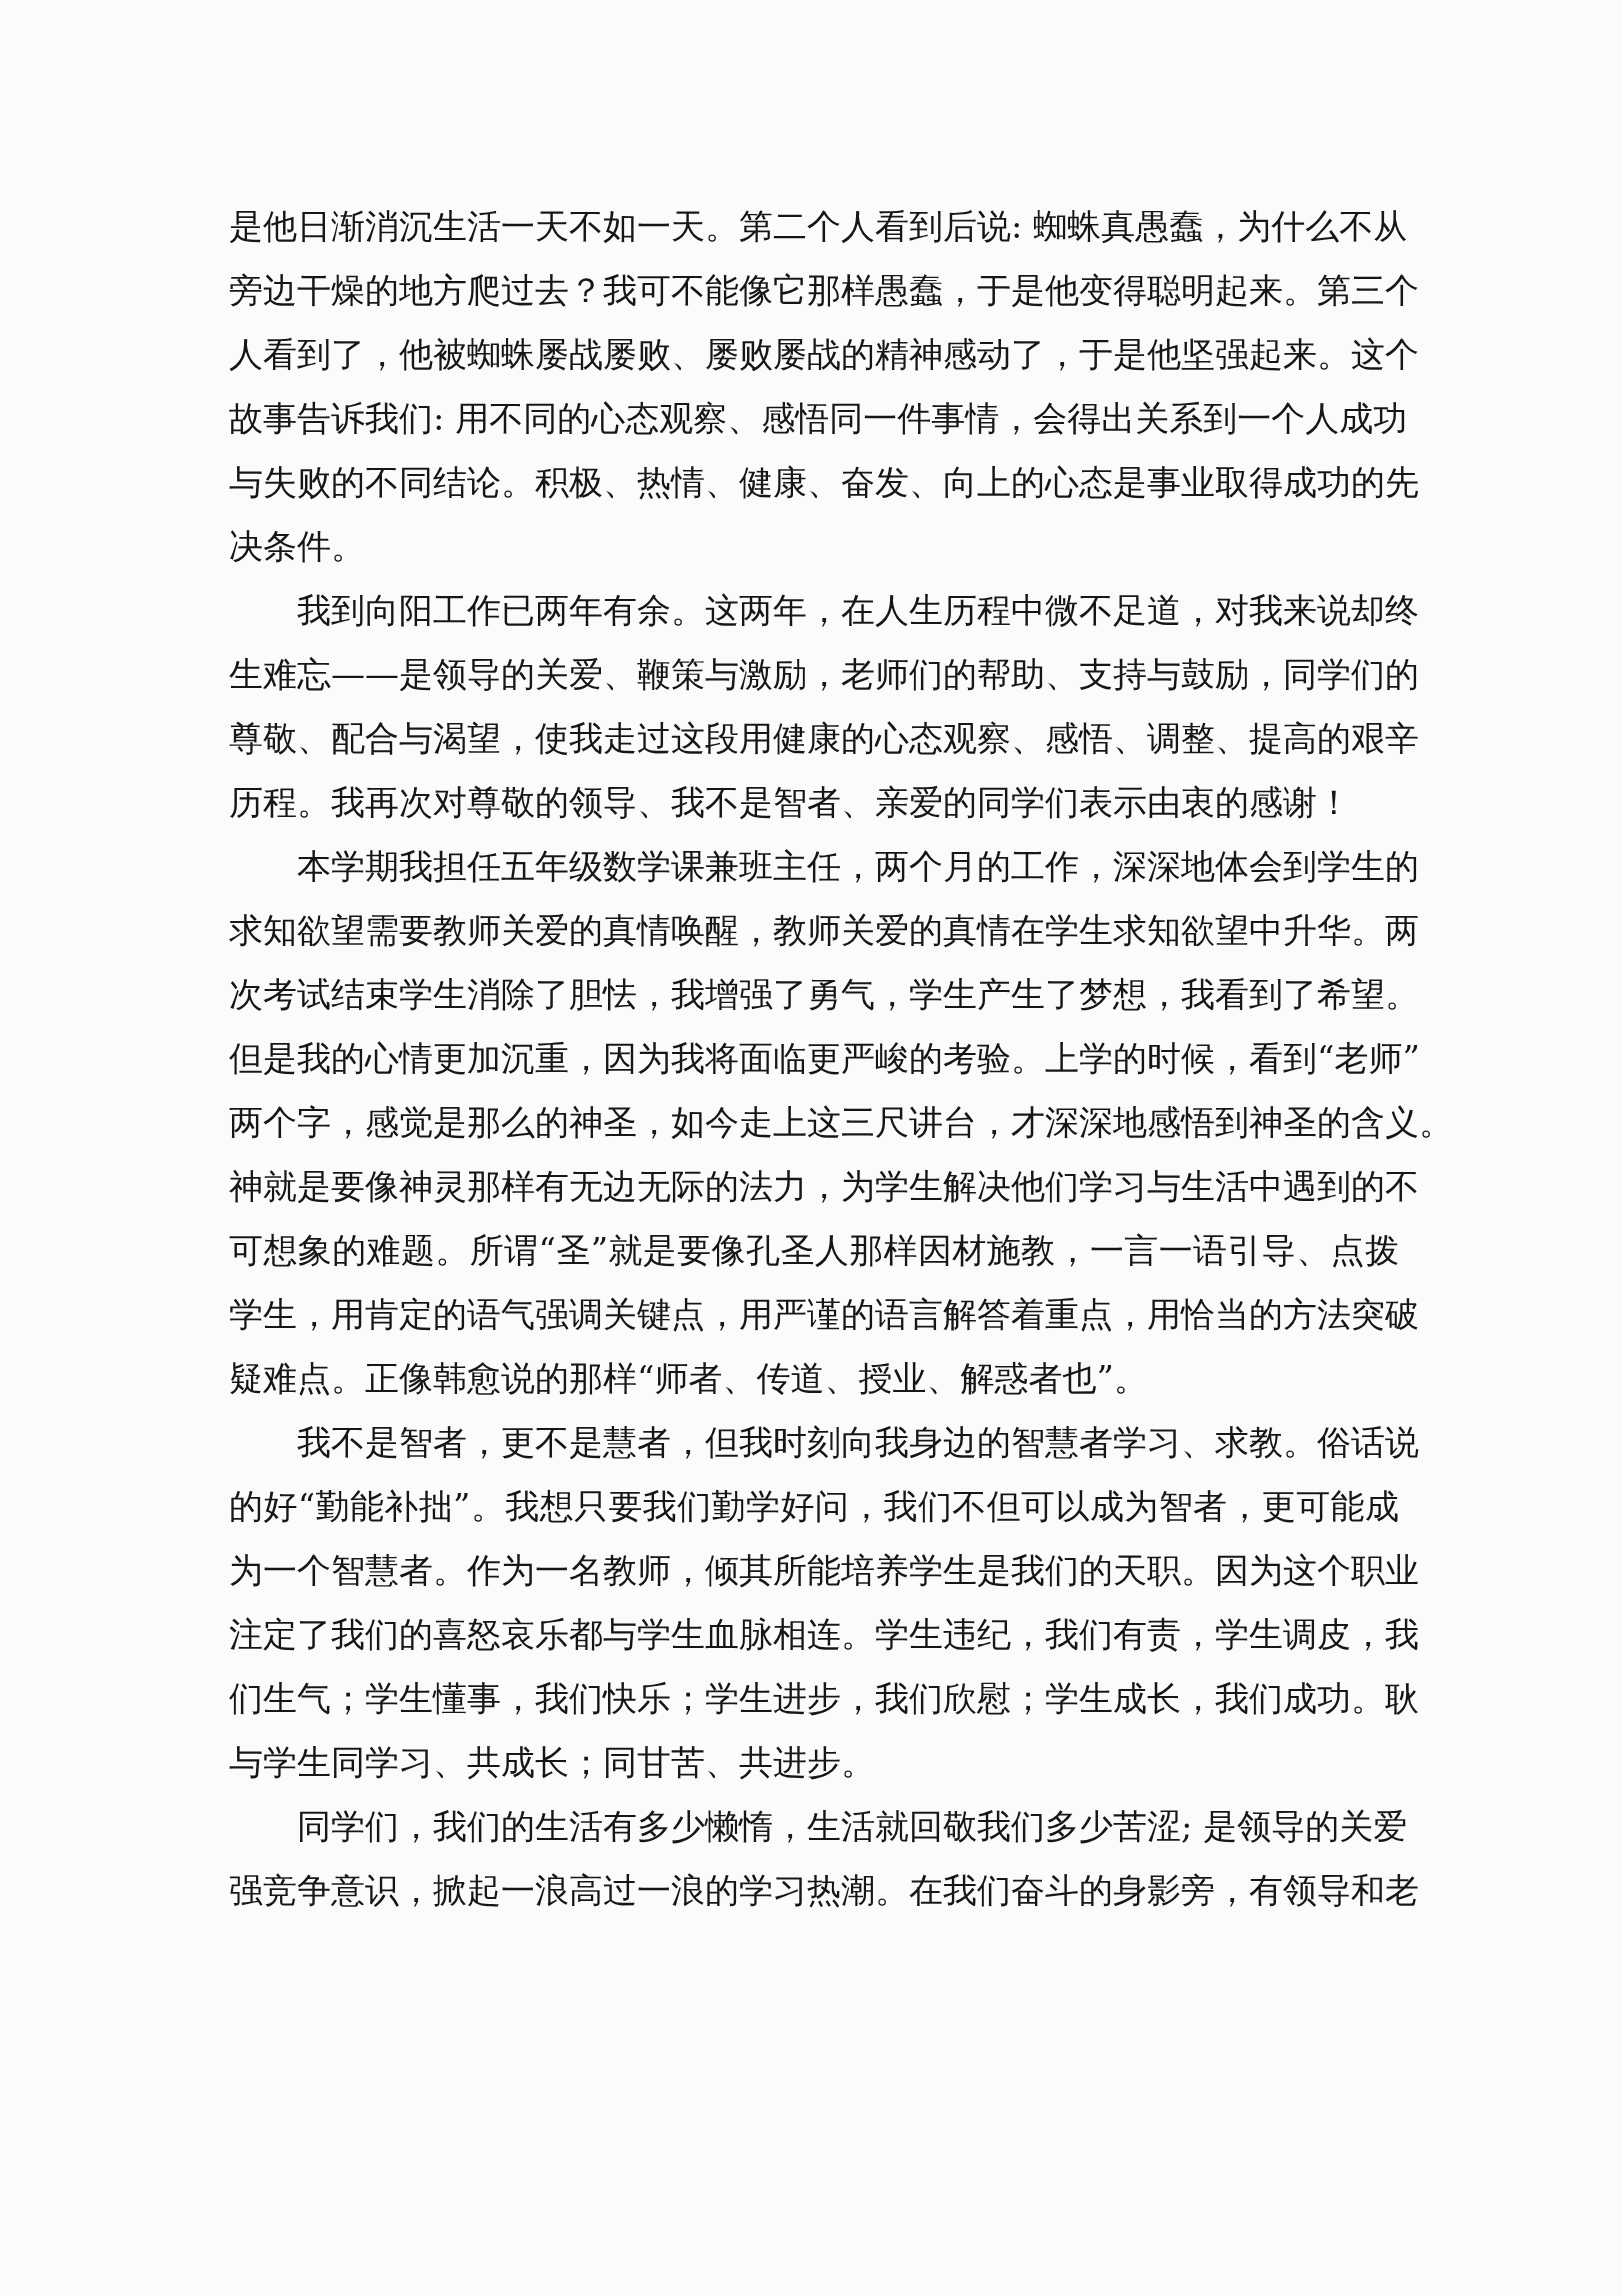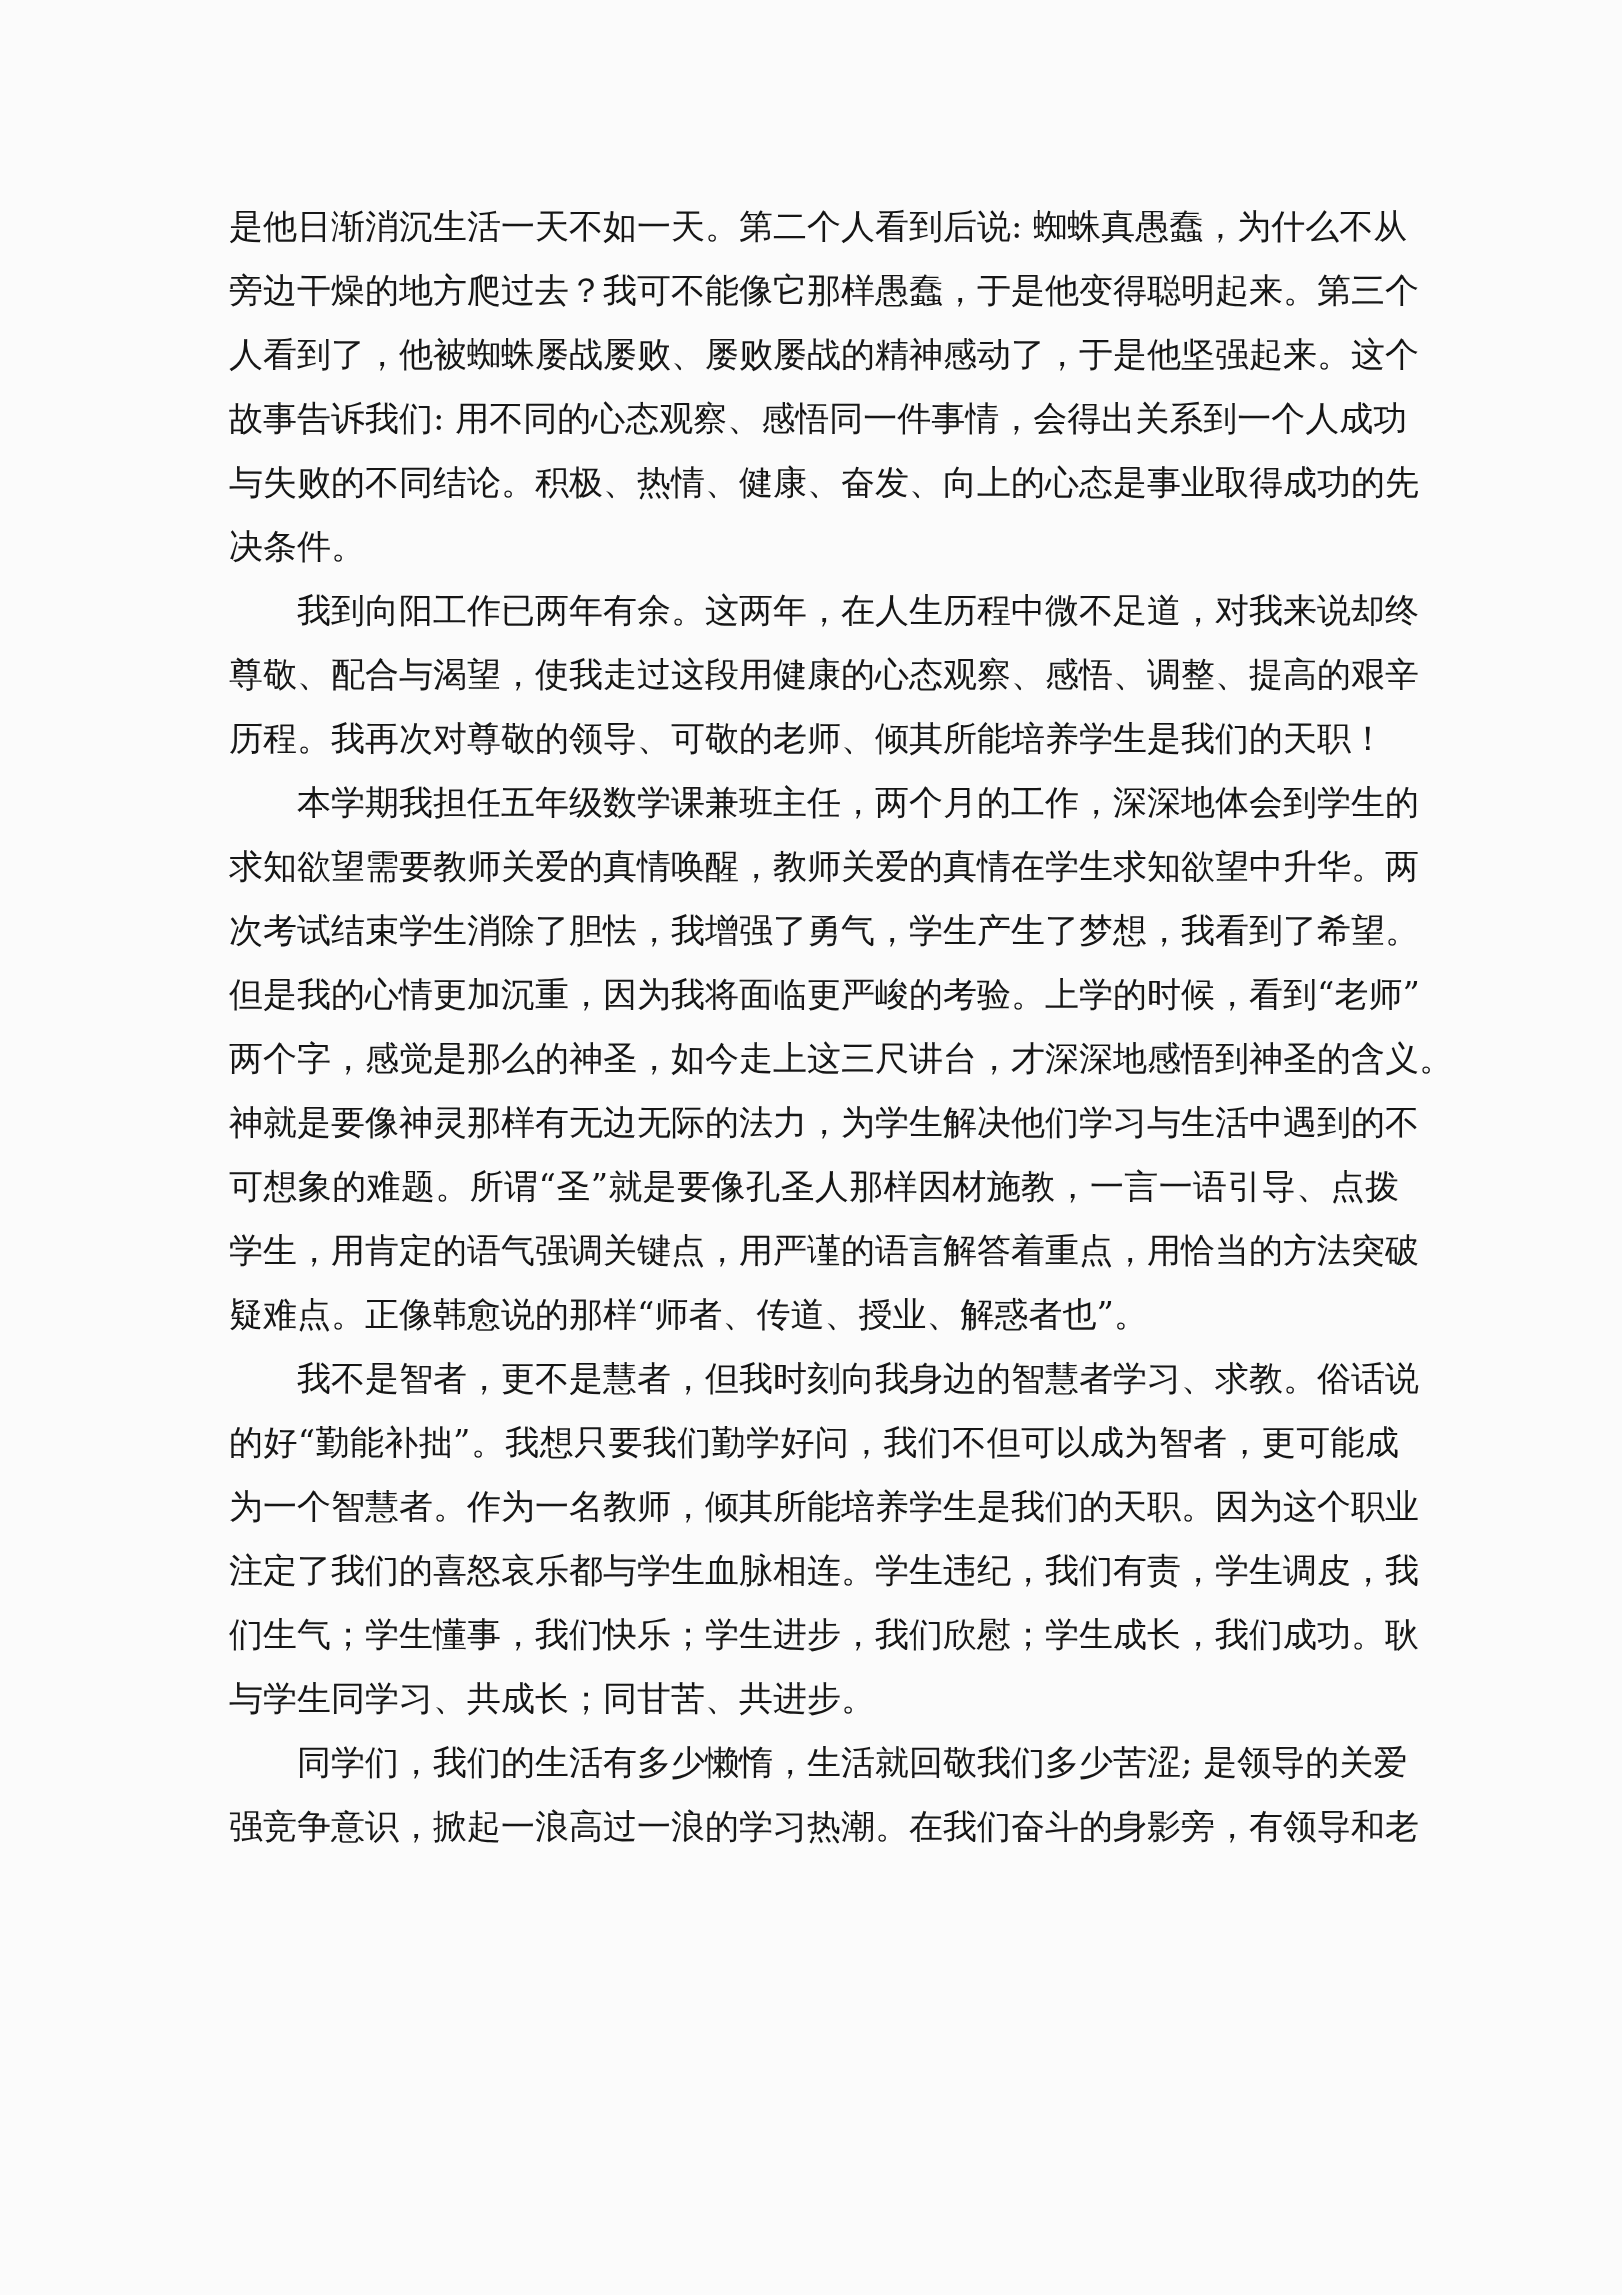--- a/index.html
+++ b/index.html
@@ -47,22 +47,23 @@
 <div class="page">
   <div class="text-block">
 
   <div class="line">是他日渐消沉生活一天不如一天。第二个人看到后说: 蜘蛛真愚蠢，为什么不从</div>
       <div class="line">旁边干燥的地方爬过去？我可不能像它那样愚蠢，于是他变得聪明起来。第三个</div>
       <div class="line">人看到了，他被蜘蛛屡战屡败、屡败屡战的精神感动了，于是他坚强起来。这个</div>
       <div class="line">故事告诉我们: 用不同的心态观察、感悟同一件事情，会得出关系到一个人成功</div>
       <div class="line">与失败的不同结论。积极、热情、健康、奋发、向上的心态是事业取得成功的先</div>
       <div class="line short">决条件。</div>
       <div class="line indent">我到向阳工作已两年有余。这两年，在人生历程中微不足道，对我来说却终</div>
+      <div class="line">生难忘——是领导的关爱、鞭策与激励，老师们的帮助、支持与鼓励，同学们的</div>
       <div class="line">尊敬、配合与渴望，使我走过这段用健康的心态观察、感悟、调整、提高的艰辛</div>
-      <div class="line short">历程。我再次对尊敬的领导、可敬的老师、倾其所能培养学生是我们的天职！</div>
+      <div class="line short">历程。我再次对尊敬的领导、我不是智者、亲爱的同学们表示由衷的感谢！</div>
       <div class="line indent">本学期我担任五年级数学课兼班主任，两个月的工作，深深地体会到学生的</div>
       <div class="line">求知欲望需要教师关爱的真情唤醒，教师关爱的真情在学生求知欲望中升华。两</div>
       <div class="line">次考试结束学生消除了胆怯，我增强了勇气，学生产生了梦想，我看到了希望。</div>
       <div class="line">但是我的心情更加沉重，因为我将面临更严峻的考验。上学的时候，看到“老师”</div>
       <div class="line">两个字，感觉是那么的神圣，如今走上这三尺讲台，才深深地感悟到神圣的含义。</div>
       <div class="line">神就是要像神灵那样有无边无际的法力，为学生解决他们学习与生活中遇到的不</div>
       <div class="line">可想象的难题。所谓“圣”就是要像孔圣人那样因材施教，一言一语引导、点拨</div>
       <div class="line">学生，用肯定的语气强调关键点，用严谨的语言解答着重点，用恰当的方法突破</div>
       <div class="line short">疑难点。正像韩愈说的那样“师者、传道、授业、解惑者也”。</div>
       <div class="line indent">我不是智者，更不是慧者，但我时刻向我身边的智慧者学习、求教。俗话说</div>

